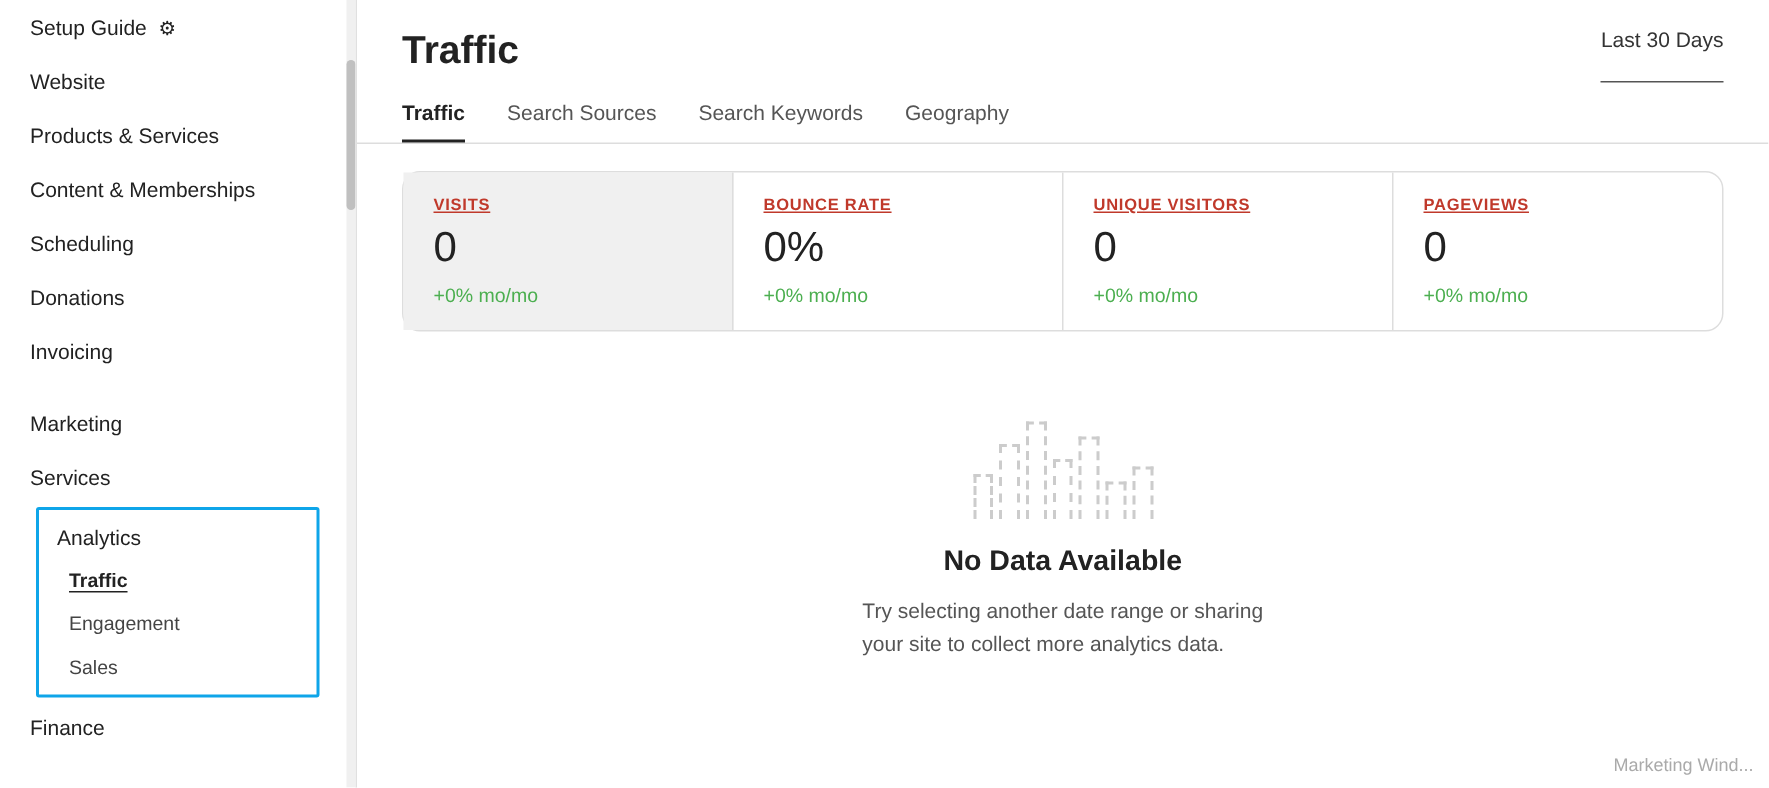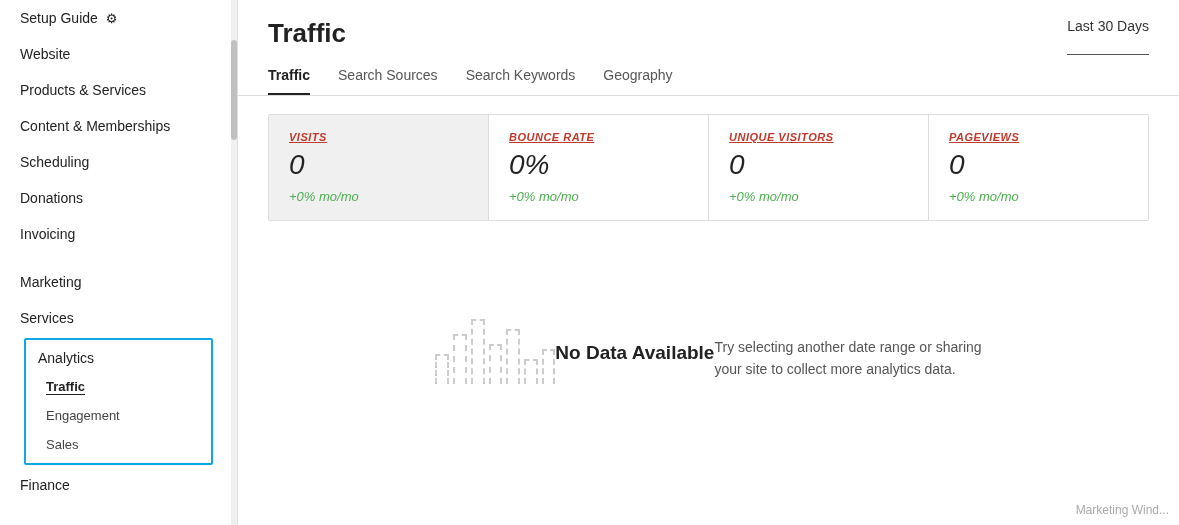--- a/index.html
+++ b/index.html
@@ -96,22 +96,21 @@
       color: #222;
       font-weight: 600;
       border-bottom: 2px solid #222;
     }
 
     
     .stats-row {
       display: flex;
       margin: 18px 30px 0 30px;
       border: 1px solid #ddd;
-      border-radius: 2px;
-      font-style: italic;
+      border-radius: 12px;
     }
     .stat-card {
       flex: 1;
       padding: 16px 20px;
       border-right: 1px solid #ddd;
     }
     .stat-card:last-child { border-right: none; }
     .stat-card.selected {
       background: #f0f0f0;
     }
@@ -133,21 +132,21 @@
     }
     .stat-change {
       font-size: 13px;
       color: #4caf50;
       margin-top: 8px;
     }
 
     
     .no-data {
       display: flex;
-      flex-direction: row;
+      flex-direction: column;
       align-items: center;
       justify-content: center;
       flex: 1;
       padding-bottom: 30px;
     }
     .chart-placeholder {
       width: 120px;
       height: 70px;
       display: flex;
       align-items: flex-end;

